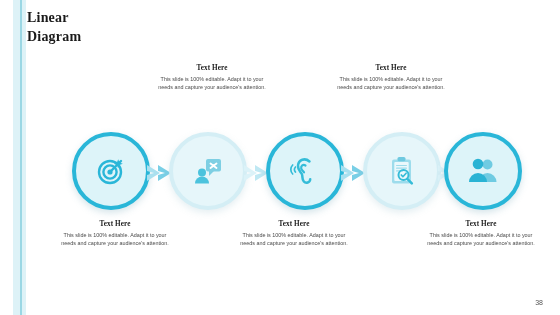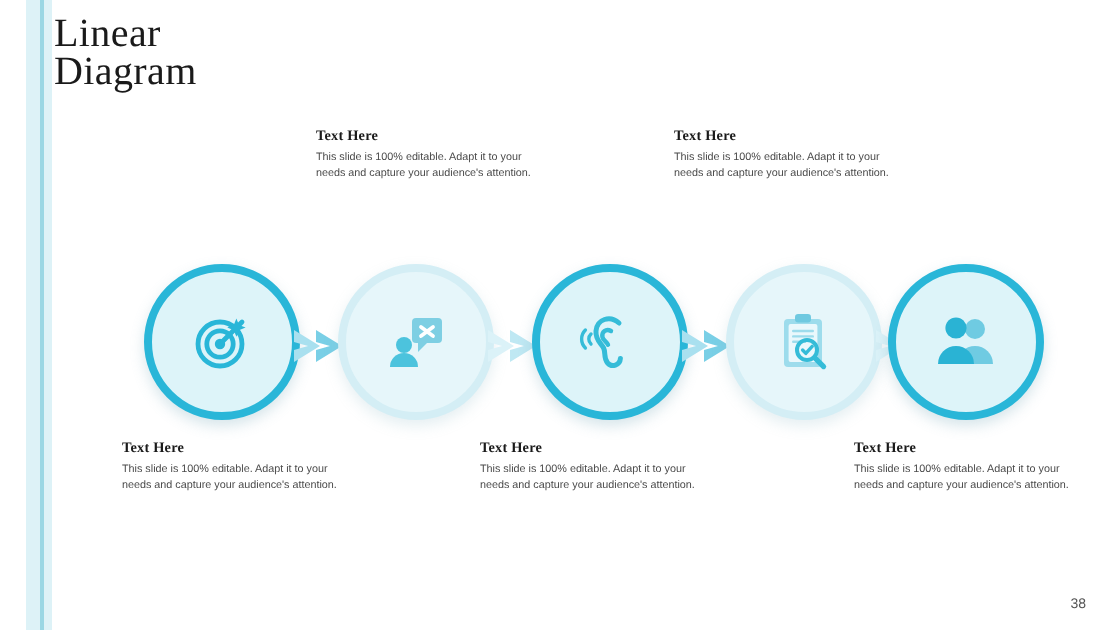--- a/index.html
+++ b/index.html
@@ -33,25 +33,26 @@
     background: #9ad7e4;
   }
 
   
   #page-title {
     position: absolute;
     left: 27px;
     top: 8px;
     width: 250px;
     font-family: "Liberation Serif", serif;
-    font-size: 20px;
+    font-size: 14px;
     line-height: 19px;
     color: #1a1a1a;
     letter-spacing: 0.2px;
     white-space: pre-line;
+    font-weight: bold;
   }
 
   
   #chain {
     position: absolute;
     left: 0;
     top: 128px;
     width: 560px;
     height: 96px;
   }
@@ -92,21 +93,21 @@
     top: 30px;
     width: 30px;
     height: 30px;
   }
   .arrow svg { display: block; }
 
   
   .caption {
     position: absolute;
     width: 108px;
-    text-align: left;
+    text-align: center;
   }
   .caption .cap-title {
     font-family: "Liberation Serif", serif;
     font-weight: bold;
     font-size: 7.2px;
     color: #1a1a1a;
     margin-bottom: 3px;
     letter-spacing: 0.1px;
   }
   .caption .cap-body {

